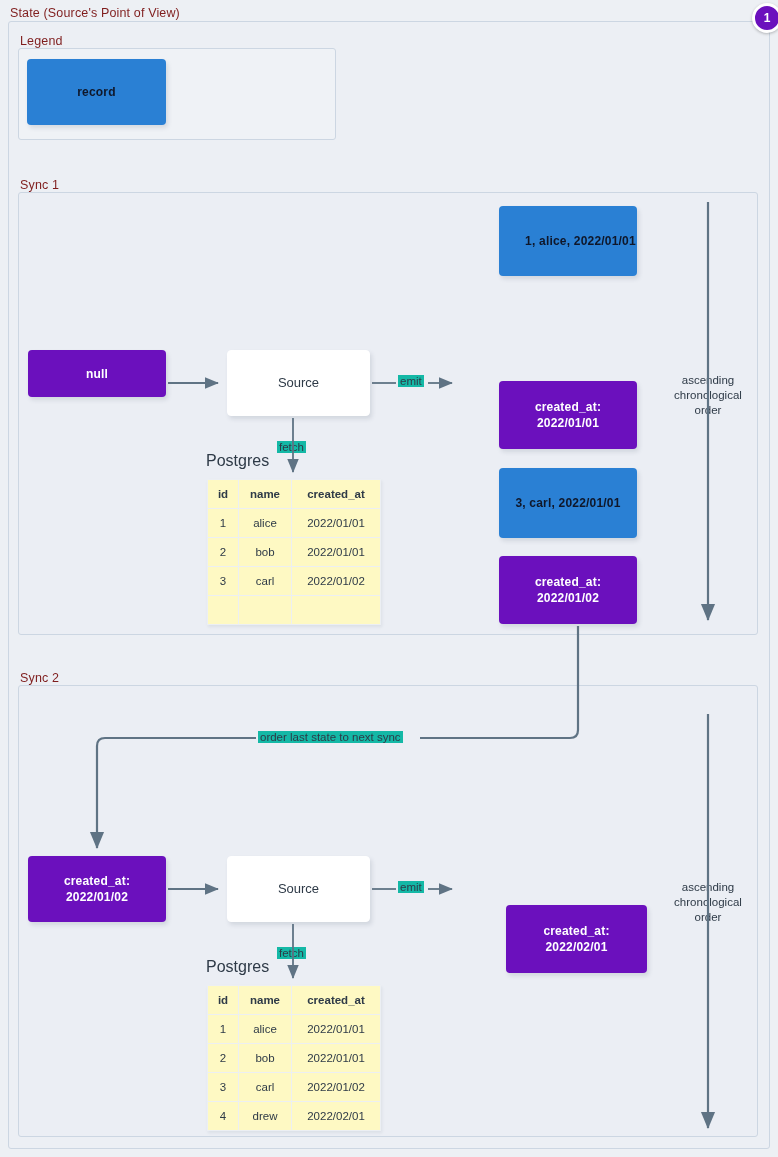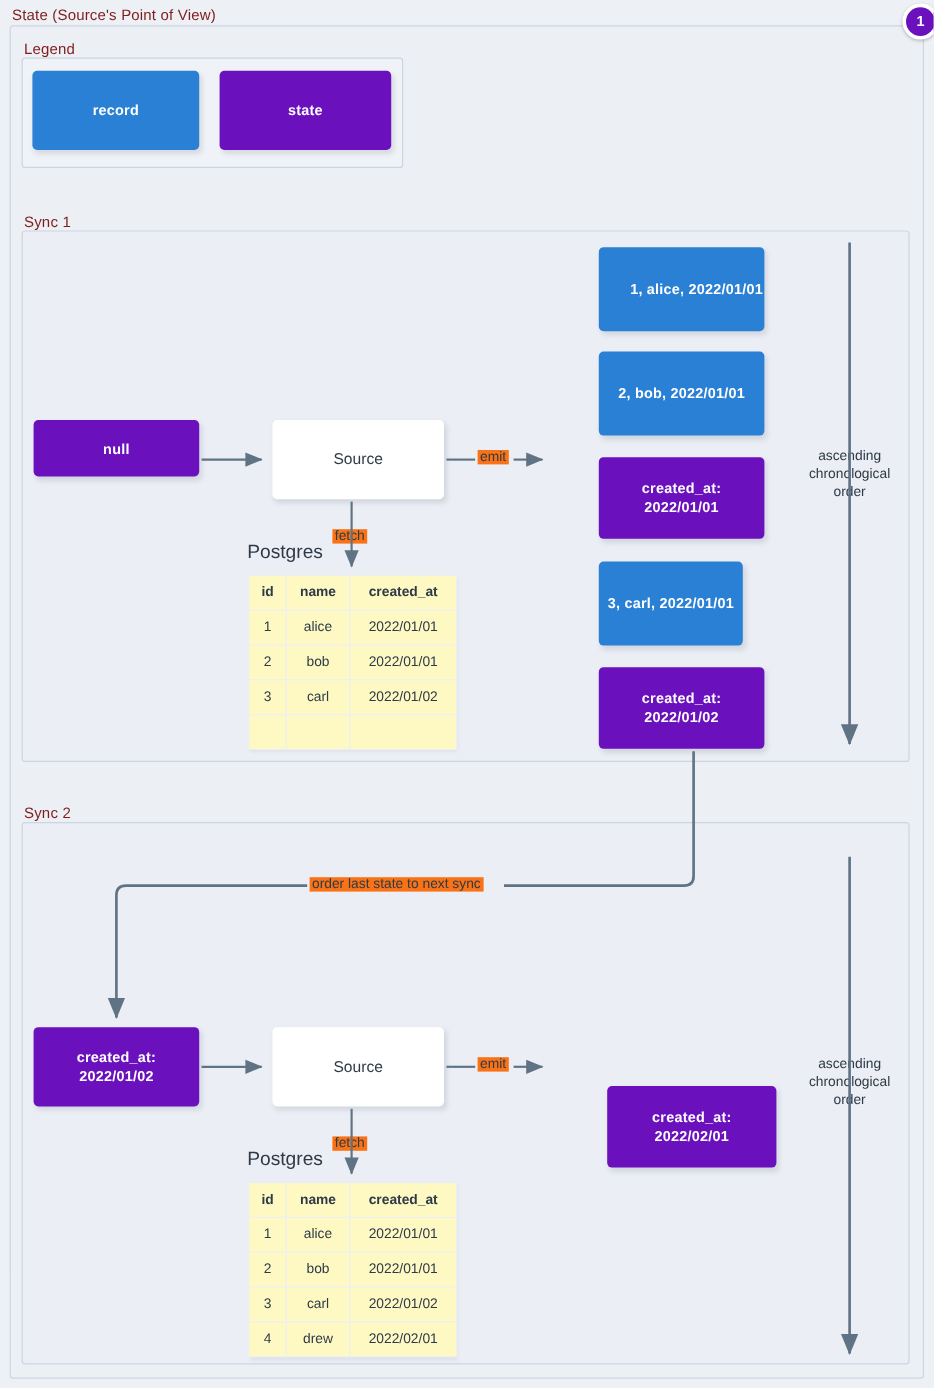--- a/index.html
+++ b/index.html
@@ -36,30 +36,30 @@
     box-sizing:border-box;
     border-radius:4px;
     display:flex;
     align-items:center;
     justify-content:center;
     text-align:center;
     font-size:12px;
     line-height:16px;
     box-shadow:2px 3px 4px rgba(80,95,115,.16);
   }
-  .node.record{background:#2a80d4;color:#ffffff;font-weight:bold;letter-spacing:.2px;}
+  .node.record{background:#2a80d4;color:#0f172a;font-weight:bold;letter-spacing:.2px;}
   .node.state{background:#6b10bd;color:#ffffff;font-weight:bold;letter-spacing:.2px;}
   .node.plain{background:#ffffff;color:#2e3a47;border:1px solid #ffffff;font-weight:normal;font-size:13px;}
 
   
   .etext{
     position:absolute;
     font-size:11.5px;
     color:#2e3a47;
-    background:#f97316;
+    background:#14b8a6;
     padding:0 2px;
     white-space:nowrap;
   }
   .ftext{
     position:absolute;
     font-size:16px;
     color:#2e3a47;
     white-space:nowrap;
   }
   .vtext{
@@ -115,23 +115,20 @@
 <div class="root">
 
   <div class="frame-title" style="left:10px;top:6px;">State (Source's Point of View)</div>
   <div class="frame" style="left:8px;top:21px;width:762px;height:1128px;"></div>
 
   <div class="frame-title" style="left:20px;top:34px;">Legend</div>
   <div class="frame" style="left:18px;top:48px;width:318px;height:92px;background:rgba(255,255,255,.18);"></div>
   <div class="node record" style="left:27px;top:59px;width:139px;height:66px;">
     <span>record</span>
   </div>
-  <div class="node state" style="left:183px;top:59px;width:143px;height:66px;">
-    <span>state</span>
-  </div>
 
   <div class="frame-title" style="left:20px;top:178px;">Sync 1</div>
   <div class="frame" style="left:18px;top:192px;width:740px;height:443px;"></div>
 
   <div class="node state" style="left:28px;top:350px;width:138px;height:47px;">
     <span>null</span>
   </div>
 
   <div class="node plain" style="left:227px;top:350px;width:143px;height:66px;">
     <span>Source</span>
@@ -169,28 +166,25 @@
         <td></td>
         <td></td>
         <td></td>
       </tr>
     </tbody>
   </table>
 
   <div class="node record" style="left:499px;top:206px;width:138px;height:70px;padding-left:25px;">
     <span>1, alice, 2022/01/01</span>
   </div>
-  <div class="node record" style="left:499px;top:293px;width:138px;height:70px;">
-    <span>2, bob, 2022/01/01</span>
-  </div>
   <div class="node state" style="left:499px;top:381px;width:138px;height:68px;flex-direction:column;">
     <span>created_at:</span>
     <span>2022/01/01</span>
   </div>
-  <div class="node record" style="left:499px;top:468px;width:120px;height:70px;">
+  <div class="node record" style="left:499px;top:468px;width:138px;height:70px;">
     <span>3, carl, 2022/01/01</span>
   </div>
   <div class="node state" style="left:499px;top:556px;width:138px;height:68px;flex-direction:column;">
     <span>created_at:</span>
     <span>2022/01/02</span>
   </div>
 
   <div class="vtext" style="left:660px;top:373px;width:96px;">
     <div>ascending</div>
     <div>chronological</div>

